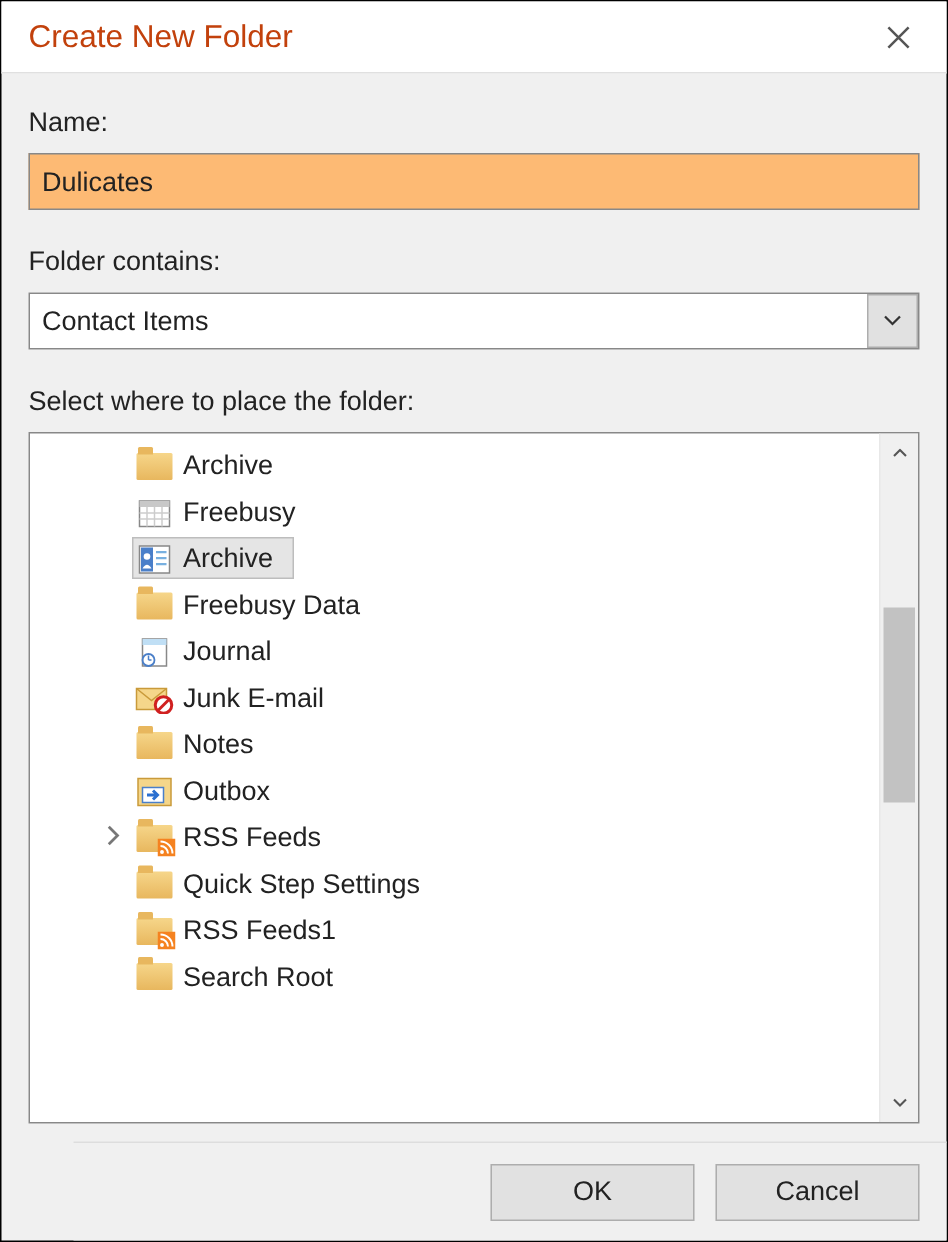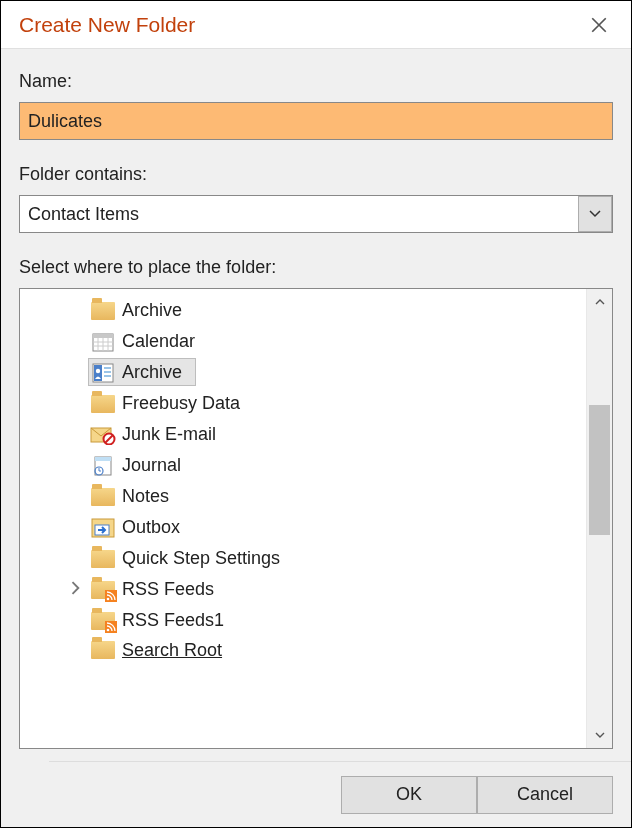--- a/index.html
+++ b/index.html
@@ -109,21 +109,21 @@
     }
     .tree-item {
       display: flex;
       align-items: center;
       height: 31px;
       padding-left: 48px;
       font-size: 18px;
       color: #222;
       position: relative;
     }
-    .tree-item.cut { height: 26px; overflow: hidden; align-items: center; padding-top: 2px; text-decoration: underline;}
+    .tree-item.cut { height: 26px; overflow: hidden; align-items: flex-end; padding-top: 2px;}
     .tree-item .icon {
       width: 26px;
       height: 22px;
       margin-right: 6px;
       flex-shrink: 0;
       display: flex;
       align-items: center;
       justify-content: center;
     }
     .tree-item .lbl { white-space: nowrap; }
@@ -165,21 +165,21 @@
       top: 90px;
       height: 130px;
       background: #c2c2c2;
     }
     .footer {
       height: 66px;
       border-top: 1px solid #ddd;
       display: flex;
       align-items: center;
       justify-content: flex-end;
-      gap: 0;
+      gap: 14px;
       padding: 0 18px;
       background: #f0f0f0;
       margin-left: 48px;
     }
     .btn {
       width: 136px;
       height: 38px;
       border: 1px solid #adadad;
       background: #e1e1e1;
       font-size: 18px;
@@ -251,21 +251,21 @@
               <svg width="22" height="20" viewBox="0 0 22 20">
                 <rect x="1" y="2" width="20" height="17" fill="#fff" stroke="#888"></rect>
                 <rect x="1" y="2" width="20" height="4" fill="#c8c8c8"></rect>
                 <line x1="6" y1="6" x2="6" y2="19" stroke="#ccc"></line>
                 <line x1="11" y1="6" x2="11" y2="19" stroke="#ccc"></line>
                 <line x1="16" y1="6" x2="16" y2="19" stroke="#ccc"></line>
                 <line x1="1" y1="10" x2="21" y2="10" stroke="#ccc"></line>
                 <line x1="1" y1="14" x2="21" y2="14" stroke="#ccc"></line>
               </svg>
             </span>
-            <span class="lbl">Calendar</span>
+            <span class="lbl">Freebusy</span>
           </div>
           <div class="tree-item selected">
             <div class="sel-bg" style="width:108px"></div>
             <span class="icon icon-slot">
               <svg width="22" height="20" viewBox="0 0 22 20">
                 <rect x="1" y="1" width="20" height="18" fill="#fff" stroke="#888"></rect>
                 <rect x="2" y="2" width="8" height="16" fill="#4a7fc9"></rect>
                 <circle cx="6" cy="8" r="2.2" fill="#fff"></circle>
                 <path d="M3 16 Q6 11 9 16 Z" fill="#fff"></path>
                 <line x1="12" y1="5" x2="19" y2="5" stroke="#78b0e0" stroke-width="1.5"></line>
@@ -276,82 +276,82 @@
             <span class="lbl">Archive</span>
           </div>
           <div class="tree-item">
             <span class="icon icon-slot">
               <div class="folder-icon"></div>
             </span>
             <span class="lbl">Freebusy Data</span>
           </div>
           <div class="tree-item">
             <span class="icon icon-slot">
-              <svg width="26" height="20" viewBox="0 0 26 20">
-                <rect x="1" y="3" width="20" height="14" fill="#f5d68a" stroke="#c99a3a"></rect>
-                <path d="M1 3 L11 11 L21 3" fill="none" stroke="#c99a3a"></path>
-                <circle cx="19" cy="14" r="5.5" fill="#fff" stroke="#d02020" stroke-width="2"></circle>
-                <line x1="15" y1="18" x2="23" y2="10" stroke="#d02020" stroke-width="2"></line>
-              </svg>
-            </span>
-            <span class="lbl">Junk E-mail</span>
-          </div>
-          <div class="tree-item">
-            <span class="icon icon-slot">
               <svg width="22" height="20" viewBox="0 0 22 20">
                 <rect x="3" y="1" width="16" height="18" fill="#fff" stroke="#888"></rect>
                 <rect x="3" y="1" width="16" height="4" fill="#c0dff5"></rect>
                 <circle cx="7" cy="15" r="4" fill="none" stroke="#4a7fc9" stroke-width="1.2"></circle>
                 <line x1="7" y1="15" x2="7" y2="12" stroke="#4a7fc9"></line>
                 <line x1="7" y1="15" x2="9" y2="15" stroke="#4a7fc9"></line>
               </svg>
             </span>
             <span class="lbl">Journal</span>
           </div>
           <div class="tree-item">
             <span class="icon icon-slot">
+              <svg width="26" height="20" viewBox="0 0 26 20">
+                <rect x="1" y="3" width="20" height="14" fill="#f5d68a" stroke="#c99a3a"></rect>
+                <path d="M1 3 L11 11 L21 3" fill="none" stroke="#c99a3a"></path>
+                <circle cx="19" cy="14" r="5.5" fill="#fff" stroke="#d02020" stroke-width="2"></circle>
+                <line x1="15" y1="18" x2="23" y2="10" stroke="#d02020" stroke-width="2"></line>
+              </svg>
+            </span>
+            <span class="lbl">Junk E-mail</span>
+          </div>
+          <div class="tree-item">
+            <span class="icon icon-slot">
               <div class="folder-icon"></div>
             </span>
             <span class="lbl">Notes</span>
           </div>
           <div class="tree-item">
             <span class="icon icon-slot">
               <svg width="24" height="20" viewBox="0 0 24 20">
                 <rect x="1" y="1" width="22" height="18" fill="#f5d68a" stroke="#c99a3a"></rect>
                 <rect x="4" y="7" width="14" height="10" fill="#fff" stroke="#4a7fc9"></rect>
                 <path d="M7 12 L13 12 M11 9 L14 12 L11 15" fill="none" stroke="#2a6fd0" stroke-width="2"></path>
               </svg>
             </span>
             <span class="lbl">Outbox</span>
-          </div>
-          <div class="tree-item">
-            <span class="icon icon-slot">
-              <div class="folder-icon"></div>
-            </span>
-            <span class="lbl">Quick Step Settings</span>
           </div>
           <div class="tree-item">
             <svg class="exp-chev" width="12" height="14" viewBox="0 0 8 12">
               <path d="M1 1 L6 6 L1 11" fill="none" stroke="#777" stroke-width="1.6"></path>
             </svg>
             <span class="icon icon-slot">
               <div style="position:relative">
                 <div class="folder-icon"></div>
                 <svg width="12" height="12" viewBox="0 0 12 12" style="position:absolute;right:-2px;bottom:-3px">
                   <rect width="12" height="12" fill="#f58220"></rect>
                   <circle cx="3" cy="9" r="1.3" fill="#fff"></circle>
                   <path d="M2 5 A5 5 0 0 1 7 10" fill="none" stroke="#fff" stroke-width="1.3"></path>
                   <path d="M2 2 A8 8 0 0 1 10 10" fill="none" stroke="#fff" stroke-width="1.3"></path>
                 </svg>
               </div>
             </span>
             <span class="lbl">RSS Feeds</span>
           </div>
           <div class="tree-item">
             <span class="icon icon-slot">
+              <div class="folder-icon"></div>
+            </span>
+            <span class="lbl">Quick Step Settings</span>
+          </div>
+          <div class="tree-item">
+            <span class="icon icon-slot">
               <div style="position:relative">
                 <div class="folder-icon"></div>
                 <svg width="12" height="12" viewBox="0 0 12 12" style="position:absolute;right:-2px;bottom:-3px">
                   <rect width="12" height="12" fill="#f58220"></rect>
                   <circle cx="3" cy="9" r="1.3" fill="#fff"></circle>
                   <path d="M2 5 A5 5 0 0 1 7 10" fill="none" stroke="#fff" stroke-width="1.3"></path>
                   <path d="M2 2 A8 8 0 0 1 10 10" fill="none" stroke="#fff" stroke-width="1.3"></path>
                 </svg>
               </div>
             </span>

